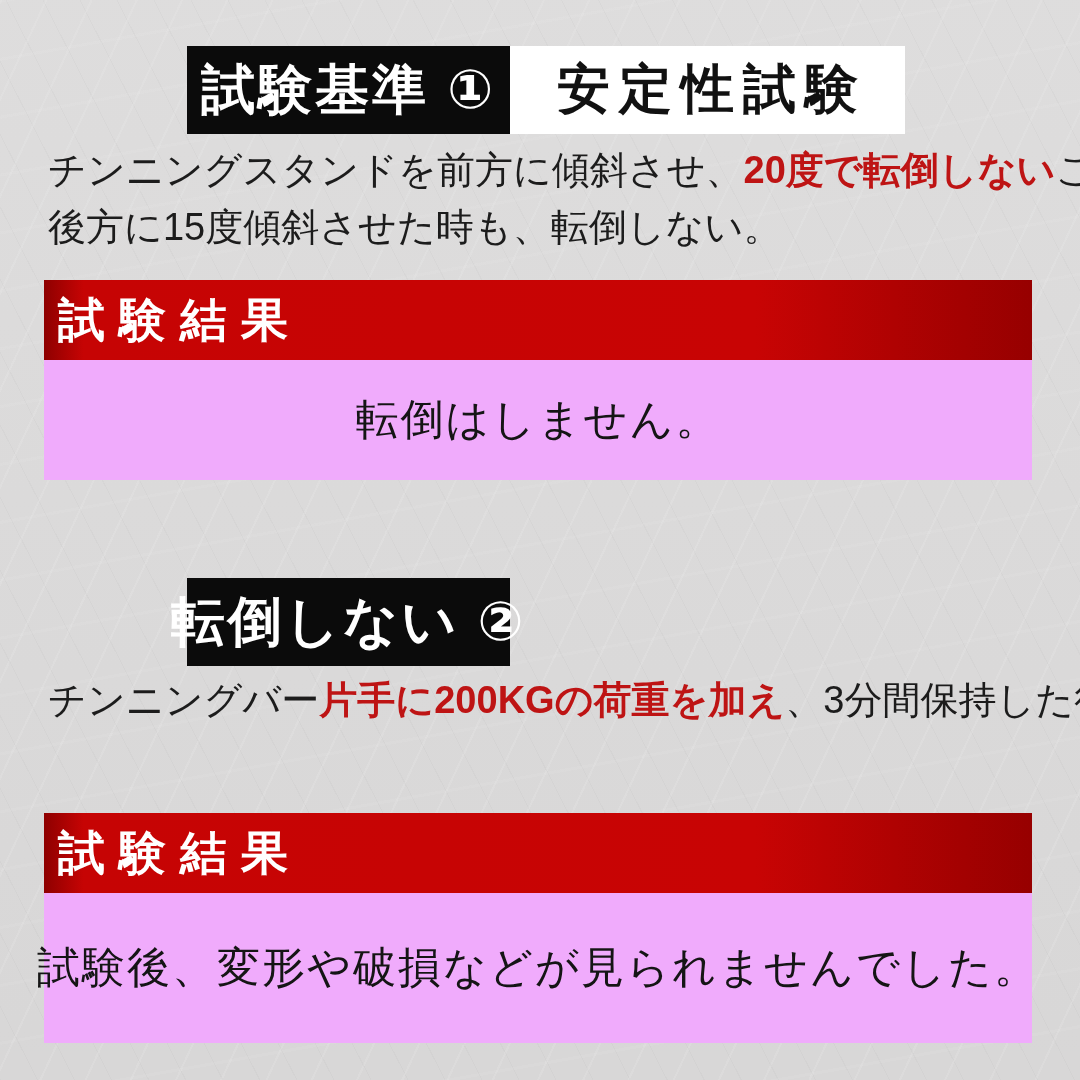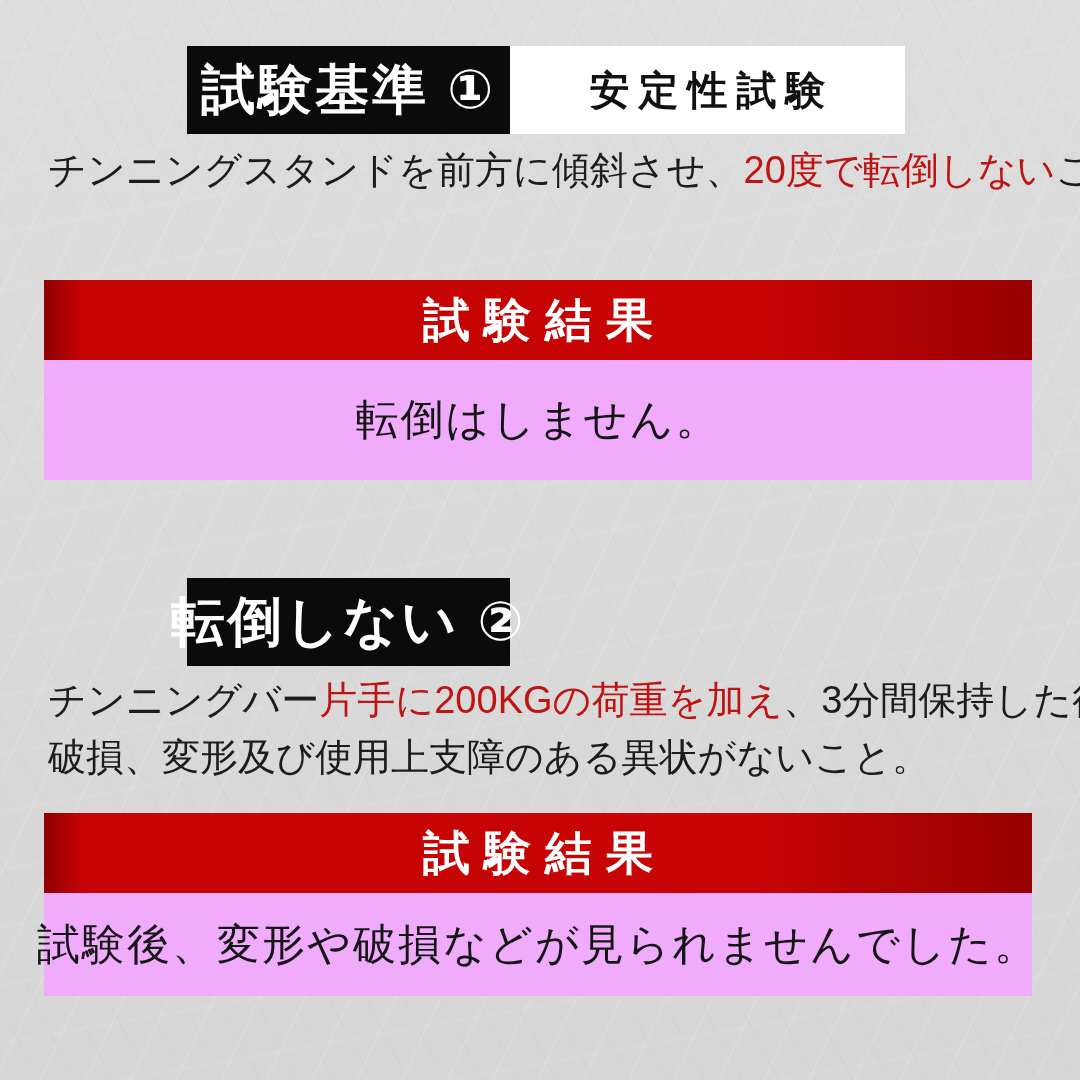--- a/index.html
+++ b/index.html
@@ -23,33 +23,33 @@
     position:absolute;left:187px;height:88px;display:flex;align-items:stretch;
   }
   .criteria-box{
     width:323px;background:#0b0b0b;color:#ffffff;
     display:flex;align-items:center;justify-content:center;
     font-size:54px;font-weight:bold;letter-spacing:3px;white-space:nowrap;
   }
   .testname-box{
     width:395px;background:#ffffff;color:#111111;
     display:flex;align-items:center;justify-content:center;
-    font-size:40px;font-weight:bold;letter-spacing:9px;white-space:nowrap;
+    font-size:53px;font-weight:bold;letter-spacing:9px;white-space:nowrap;
     padding-left:9px;box-sizing:border-box;
   }
   .desc{
     position:absolute;left:48px;width:990px;
     font-size:38px;line-height:57px;color:#1c1c1c;font-weight:500;
     white-space:nowrap;
   }
-  .desc .hl{color:#be1414;font-weight:normal;}
+  .desc .hl{color:#be1414;font-weight:bold;}
   .result-banner{
     position:absolute;left:44px;width:988px;height:80px;
     background:linear-gradient(90deg,#8e0000 0%,#c60404 4%,#c80404 72%,#970000 100%);
-    display:flex;align-items:center;justify-content:center;
+    display:flex;align-items:center;justify-content:flex-start;
   }
   .result-banner .label{
     color:#ffffff;font-size:47px;font-weight:bold;letter-spacing:14px;padding-left:14px;
     white-space:nowrap;
   }
   .result-box{
     position:absolute;left:44px;width:988px;
     background:#f0abfc;display:flex;align-items:center;justify-content:center;
   }
   .result-box .value{
@@ -66,43 +66,43 @@
     <div class="criteria-box">
       <span>試験基準 ①</span>
     </div>
     <div class="testname-box">
       <span>安定性試験</span>
     </div>
   </div>
 
   <div class="desc" style="top:142px;">
     <div><span>チンニングスタンドを前方に傾斜させ、</span><span class="hl">20度で転倒しない</span><span>こと。</span></div>
+    <div>後方に15度傾斜させた時も、転倒しない。</div>
   </div>
 
   <div class="result-banner" style="top:280px;">
     <span class="label">試験結果</span>
   </div>
 
   <div class="result-box" style="top:360px;height:120px;">
     <span class="value">転倒はしません。</span>
   </div>
 </div>
 
 <div class="section">
   <div class="header-row" style="top:578px;">
     <div class="criteria-box">
       <span>転倒しない ②</span>
     </div>
   </div>
 
   <div class="desc" style="top:672px;">
     <div><span>チンニングバー</span><span class="hl">片手に200KGの荷重を加え</span><span>、3分間保持した後、</span></div>
-    <div>破損、変形及び使用上支障のある異状がないこと。</div>
   </div>
 
   <div class="result-banner" style="top:813px;">
     <span class="label">試験結果</span>
   </div>
 
-  <div class="result-box" style="top:893px;height:103px;text-align:right;">
+  <div class="result-box" style="top:893px;height:150px;text-align:right;">
     <span class="value">試験後、変形や破損などが見られませんでした。</span>
   </div>
 </div>
 
 </body></html>

